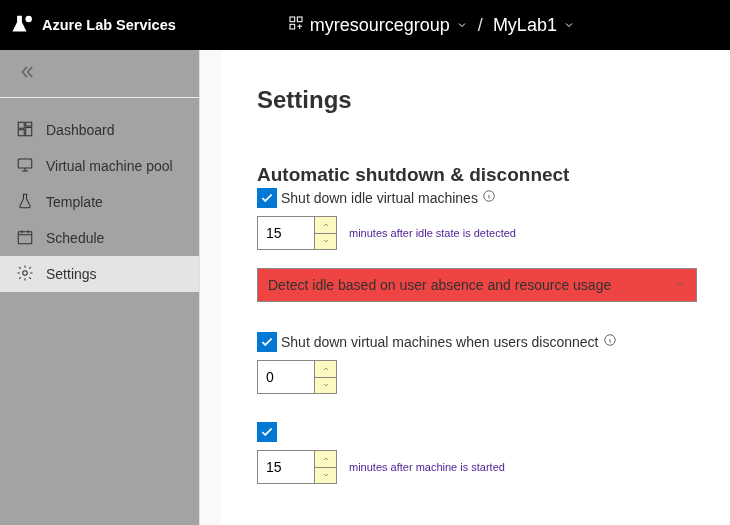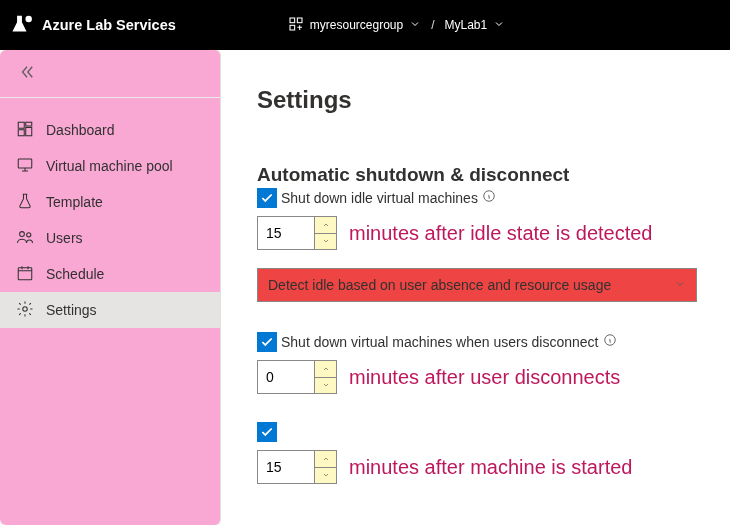--- a/index.html
+++ b/index.html
@@ -3,26 +3,26 @@
 <meta charset="utf-8">
 <style>
   * { box-sizing: border-box; }
   html, body { margin:0; padding:0; font-family: "Segoe UI", Arial, sans-serif; color:#323130; }
   body { width:730px; height:525px; background:#faf9f8; position:relative; }
 
   
   .header { height:50px; background:#000; color:#fff; display:flex; align-items:center; }
   .brand { display:flex; align-items:center; gap:10px; padding-left:12px; font-weight:600; font-size:14.5px; }
   .brand svg { width:20px; height:20px; }
-  .resource { display:flex; align-items:center; gap:10px; margin-left:112px; font-size:12px; }
+  .resource { display:flex; align-items:center; gap:10px; margin-left:112px; font-size:18px; }
   .resource span.sep { opacity:0.85; }
   .crumb { display:flex; align-items:center; gap:6px; }
 
   
-  .sidebar { position:absolute; top:50px; left:0; bottom:0; width:221px; border-right:1px solid #e1dfdd; background:#f9a8d4;border-radius:6px; }
+  .sidebar { position:absolute; top:50px; left:0; bottom:0; width:200px; border-right:1px solid #e1dfdd; background:#a3a3a3; }
   .collapse { height:48px; display:flex; align-items:center; padding-left:18px; border-bottom:1px solid #edebe9;}
   .nav { padding-top:14px; }
   .nav-item { height:36px; display:flex; align-items:center; gap:12px; padding-left:16px; font-size:14px; color:#323130; cursor:pointer; }
   .nav-item svg, .nav-item .icon { width:18px; height:18px; stroke:#323130; }
   .nav-item.active { background:#e6e4e2; }
 
   
   .main { position:absolute; top:50px; left:221px; right:0; bottom:0; background:#fff; padding:36px 36px 0 36px; overflow:hidden; }
   h1 { font-size:24px; font-weight:600; margin:0 0 50px 0; }
   h2 { font-size:19px; font-weight:600; margin:0 0 2px 0; }
@@ -32,21 +32,21 @@
   .checkbox svg { stroke:#fff; }
   .cblabel { font-size:14px; }
   .info-icon svg { width:14px; height:14px; }
 
   .minutes-row { display:flex; align-items:center; gap:12px; margin:6px 0 18px 0; }
   .spin { width:80px; height:34px; border:1px solid #8a8886; background:#fef9c3; display:flex; align-items:stretch; }
   .spin input { border:0; width:56px; font-size:14px; padding:0 8px; outline:none; font-family:inherit; }
   .spin .arrows { width:22px; border-left:1px solid #8a8886; display:flex; flex-direction:column; }
   .spin .arrows div { flex:1; display:flex; align-items:center; justify-content:center; cursor:pointer; }
   .spin .arrows div + div { border-top:1px solid #8a8886; }
-  .hint { font-size:20px; color:#be185d; }
+  .hint { font-size:11px; color:#4c1d95; }
 
   .dropdown { width:440px; height:34px; border:1px solid #8a8886; background:#ef4444; display:flex; align-items:center; justify-content:space-between; padding:0 10px; font-size:14px; margin-bottom:30px; cursor:pointer; }
   .section-gap { margin-bottom:28px; }
 </style>
 </head>
 <body>
 
 <div class="header">
   <div class="brand">
     <span>
@@ -120,30 +120,20 @@
       <span>
         <svg viewBox="0 0 24 24" width="18" height="18" fill="none" stroke="#323130" stroke-width="1.4">
           <path d="M9 3h6M10 3v6l-5 10a2 2 0 0 0 2 2h10a2 2 0 0 0 2-2L14 9V3"></path>
         </svg>
       </span>
       <span>Template</span>
     </div>
     <div class="nav-item">
       <span>
         <svg viewBox="0 0 24 24" width="18" height="18" fill="none" stroke="#323130" stroke-width="1.4">
-          <circle cx="8" cy="8" r="3.2"></circle>
-            <circle cx="17" cy="9" r="2.8"></circle>
-          <path d="M2 20c0-3 3-5 6-5s6 2 6 5M14 20c0-2.5 2-4 4-4s4 1.5 4 4"></path>
-        </svg>
-      </span>
-      <span>Users</span>
-    </div>
-    <div class="nav-item">
-      <span>
-        <svg viewBox="0 0 24 24" width="18" height="18" fill="none" stroke="#323130" stroke-width="1.4">
           <rect x="3" y="5" width="18" height="16" rx="1"></rect>
             <path d="M3 9h18M8 3v4M16 3v4"></path>
         </svg>
       </span>
       <span>Schedule</span>
     </div>
     <div class="nav-item active">
       <span>
         <svg viewBox="0 0 24 24" width="18" height="18" fill="none" stroke="#323130" stroke-width="1.4">
           <circle cx="12" cy="12" r="3"></circle>
@@ -223,21 +213,20 @@
               <path d="M6 15l6-6 6 6"></path>
             </svg>
           </div>
         <div>
             <svg width="10" height="8" viewBox="0 0 24 24" fill="none" stroke="#605e5c" stroke-width="2">
               <path d="M6 9l6 6 6-6"></path>
             </svg>
           </div>
       </div>
     </div>
-    <span class="hint">minutes after user disconnects</span>
   </div>
 
   <div class="row">
     <span class="checkbox">
       <svg width="14" height="14" viewBox="0 0 24 24" fill="none" stroke-width="3">
           <path d="M4 12l5 5L20 6"></path>
         </svg>
     </span>
   </div>
   <div class="minutes-row">

